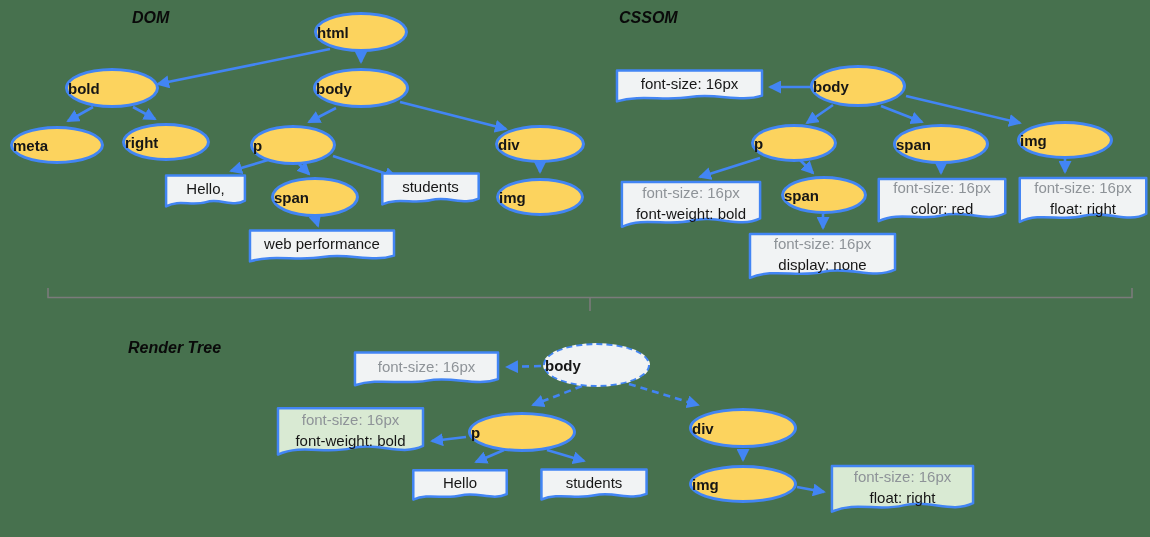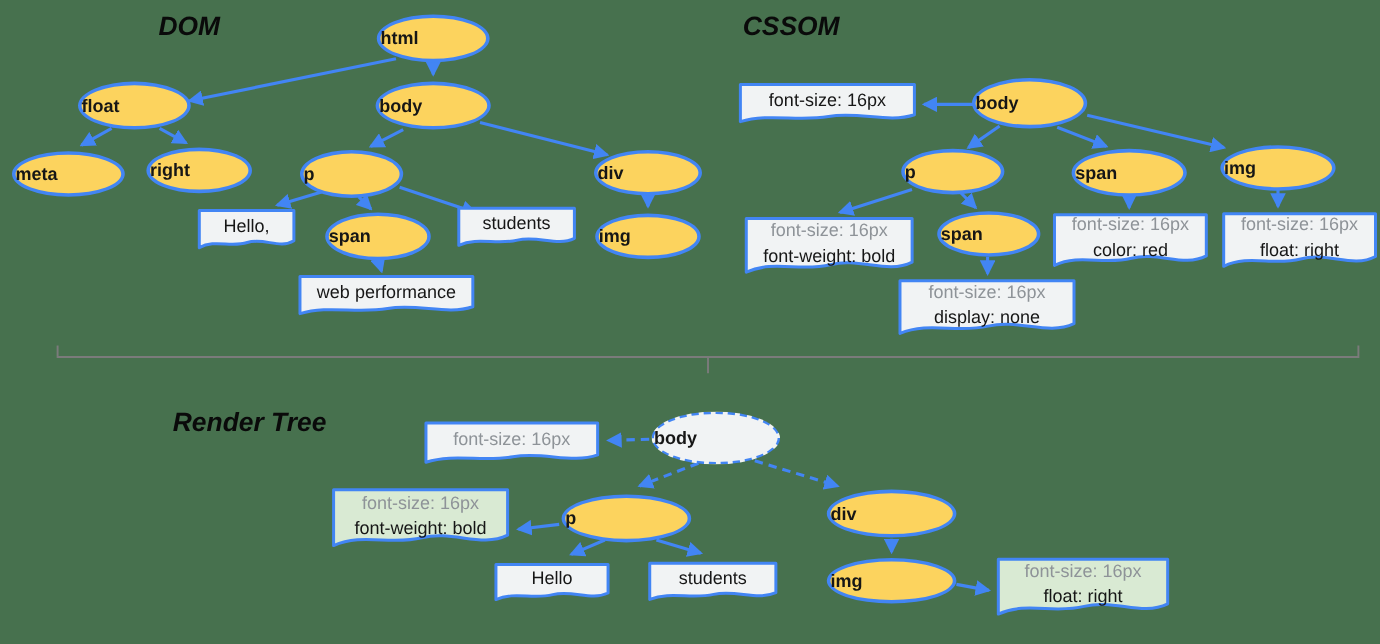--- a/index.html
+++ b/index.html
@@ -2,21 +2,21 @@
 <html><head>
 <meta charset="utf-8">
 <style>
   html,body { margin:0; padding:0; }
   .canvas {
     position:relative; width:1150px; height:537px;
     background:#47714E; overflow:hidden;
     font-family:"Liberation Sans", sans-serif;
   }
   .sec-title {
-    position:absolute; font-size:22px; font-weight:bold; font-style:italic;
+    position:absolute; font-size:16px; font-weight:bold; font-style:italic;
     color:#0a0a0a; white-space:nowrap;
   }
   .node {
     position:absolute; box-sizing:border-box; border-radius:50%;
     background:#FCD35E; border:3px solid #4285F4;
     display:flex; align-items:center; 
     font-size:15px; color:#161616; white-space:nowrap;font-weight:bold;
   }
   .node.dashed { background:#F1F3F4; border:2px dashed #4285F4; }
   .flag { position:absolute; }
@@ -86,21 +86,21 @@
 
     <path d="M48,288 L48,297.5 L1132,297.5 L1132,288 M590,297.5 L590,311" stroke="#7B7B7B" stroke-width="1.6" fill="none"></path>
   </svg>
 
   <div class="sec-title" style="left:132px;top:9px">DOM</div>
 
   <div class="node" style="left:314px;top:12px;width:94px;height:40px">
       <span>html</span>
     </div>
   <div class="node" style="left:65px;top:68px;width:94px;height:40px">
-      <span>float</span>
+      <span>bold</span>
     </div>
   <div class="node" style="left:313px;top:68px;width:96px;height:40px">
       <span>body</span>
     </div>
   <div class="node" style="left:10px;top:126px;width:94px;height:38px">
       <span>meta</span>
     </div>
   <div class="node" style="left:122px;top:123px;width:88px;height:38px">
       <span>right</span>
     </div>
@@ -198,21 +198,21 @@
   <div class="flag" style="left:748px;top:232px;width:149px;height:51px">
     <svg class="bg" viewBox="0 0 150 50" preserveAspectRatio="none">
         <use href="#flagPath"></use>
       </svg>
     <div class="flag-text">
       <div class="gray">font-size: 16px</div>
       <div>display: none</div>
     </div>
   </div>
 
-  <div class="sec-title" style="left:144px;top:339px">Render Tree</div>
+  <div class="sec-title" style="left:128px;top:339px">Render Tree</div>
 
   <div class="node dashed" style="left:543px;top:343px;width:107px;height:44px">
       <span>body</span>
     </div>
   <div class="node" style="left:468px;top:412px;width:108px;height:40px">
       <span>p</span>
     </div>
   <div class="node" style="left:689px;top:408px;width:108px;height:40px">
       <span>div</span>
     </div>

